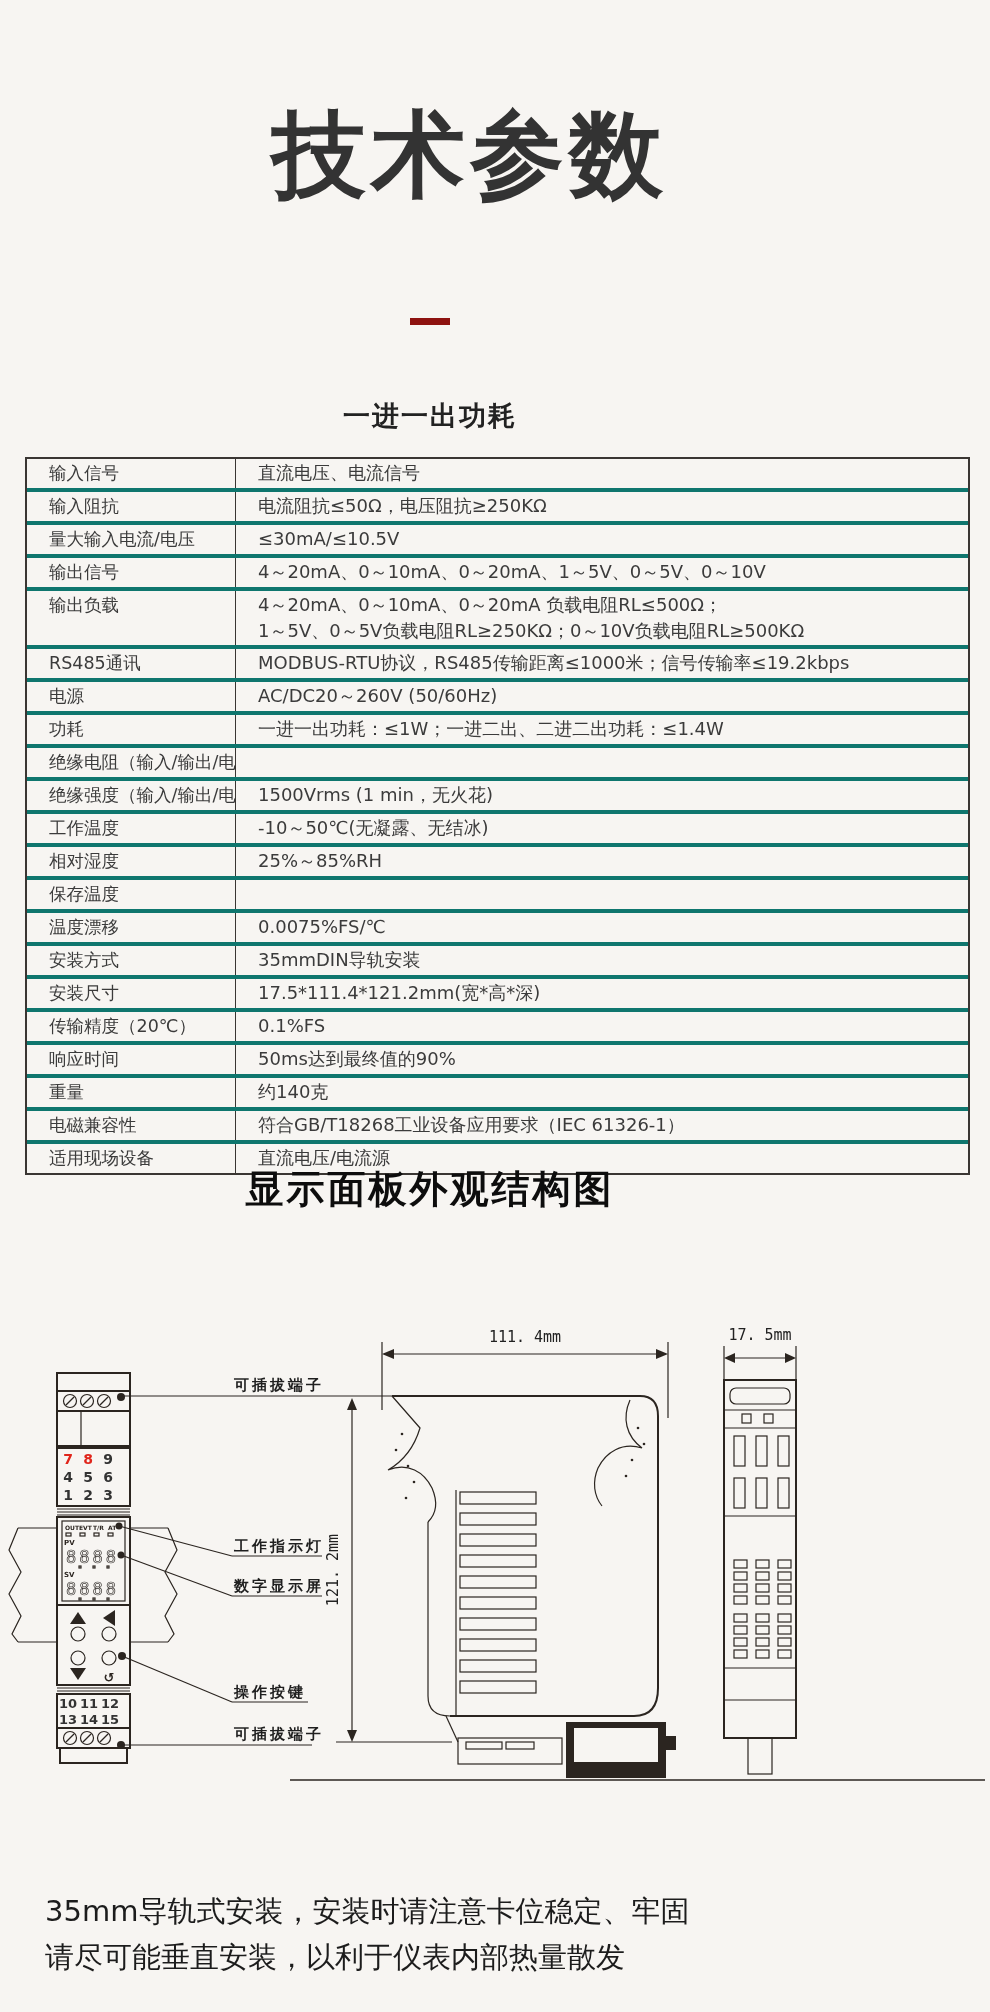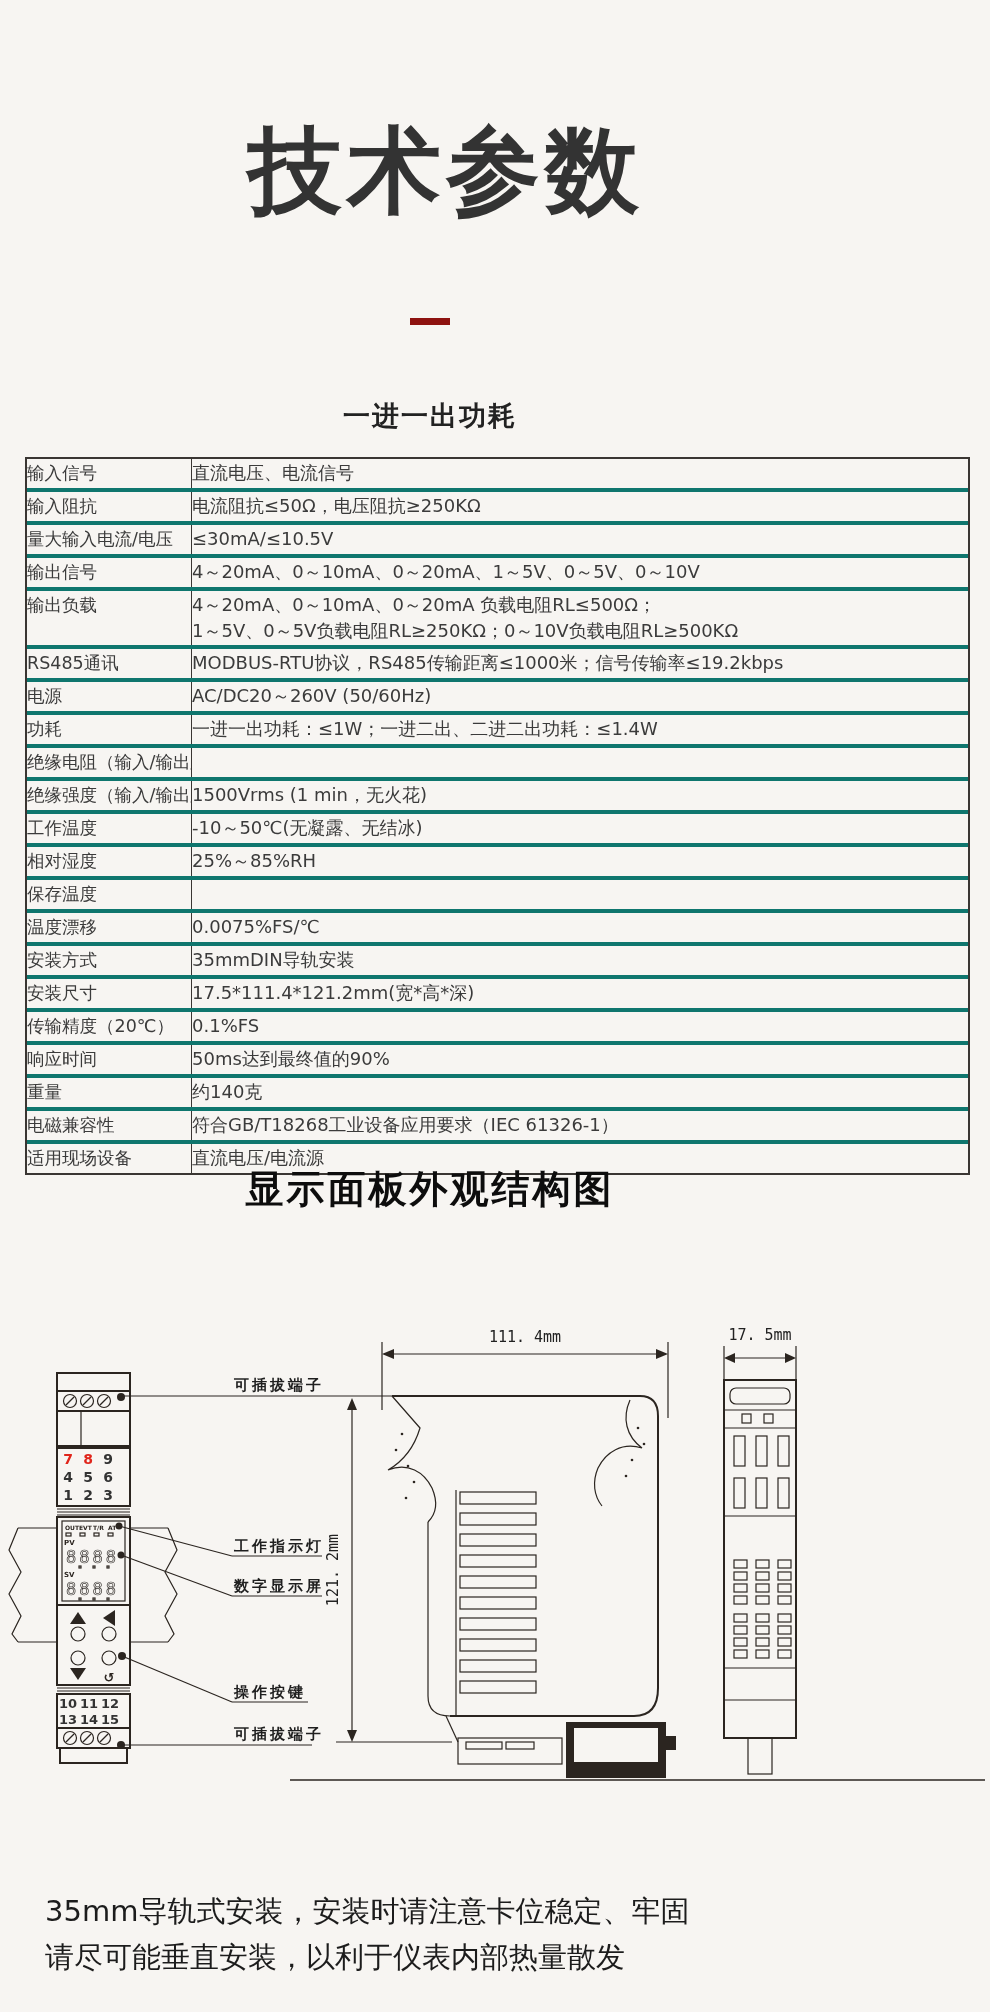--- a/index.html
+++ b/index.html
@@ -1,25 +1,25 @@
 <!DOCTYPE html>
 <html><head>
 <meta charset="utf-8">
 <style>
   html,body{margin:0;padding:0;}
   body{width:990px;height:2012px;background:#f7f5f2;font-family:"DejaVu Sans",sans-serif;color:#3b3b3b;}
   .page{position:relative;width:990px;height:2012px;overflow:hidden;}
   .center-col{position:absolute;left:0;width:860px;text-align:center;}
-  .main-title{top:92px;font-size:94px;font-weight:bold;color:#333;letter-spacing:5px;margin:16px;}
+  .main-title{top:92px;font-size:94px;font-weight:bold;color:#333;letter-spacing:5px;margin:0;padding-left:40px;}
   .red-dash{position:absolute;top:318px;left:410px;width:40px;height:7px;background:#8e1210;}
   .sub-title{top:398px;font-size:27px;font-weight:600;color:#222;letter-spacing:2px;margin:0;}
   .spec-table{position:absolute;top:457px;left:25px;width:941px;border:2px solid #3a3633;background:#f7f5f2;}
   .spec-row{display:flex;border-top:4px solid #0f766e;min-height:29px;align-items:stretch;}
   .spec-row:first-of-type{border-top:none;}
-  .cell{padding:1px 0;font-size:17.5px;line-height:26px;color:#3b3b3b;}
+  .cell{padding:1px 22px;font-size:17.5px;line-height:26px;color:#3b3b3b;}
   .cell.label{width:164px;flex:none;border-right:1px solid #3a3633;white-space:nowrap;overflow:hidden;}
   .cell.value{flex:1;white-space:pre-line;font-size:18px;}
   .section-title{top:1164px;font-size:38px;font-weight:bold;color:#0d0d0d;letter-spacing:3px;margin:0;}
   .diagram-svg{position:absolute;top:1285px;left:0;}
   .footer{position:absolute;top:1888px;left:45px;width:900px;font-size:29px;line-height:46px;color:#1c1c1c;}
   svg text{font-family:"DejaVu Sans",sans-serif;}
   svg .dim{font-family:"DejaVu Sans Mono",monospace;font-size:15px;fill:#222;}
   svg .cnlabel{font-size:15px;font-weight:bold;fill:#1f1f1f;letter-spacing:3px;}
   svg .num{font-size:14px;font-weight:bold;fill:#333;}
   svg .num.red{fill:#e0251b;}

